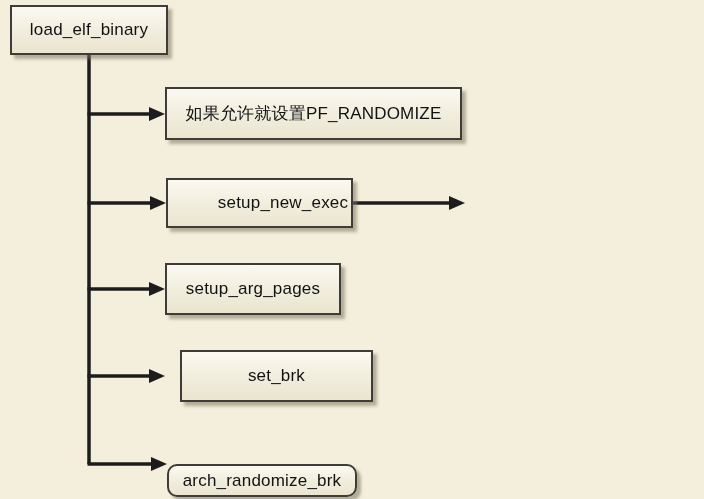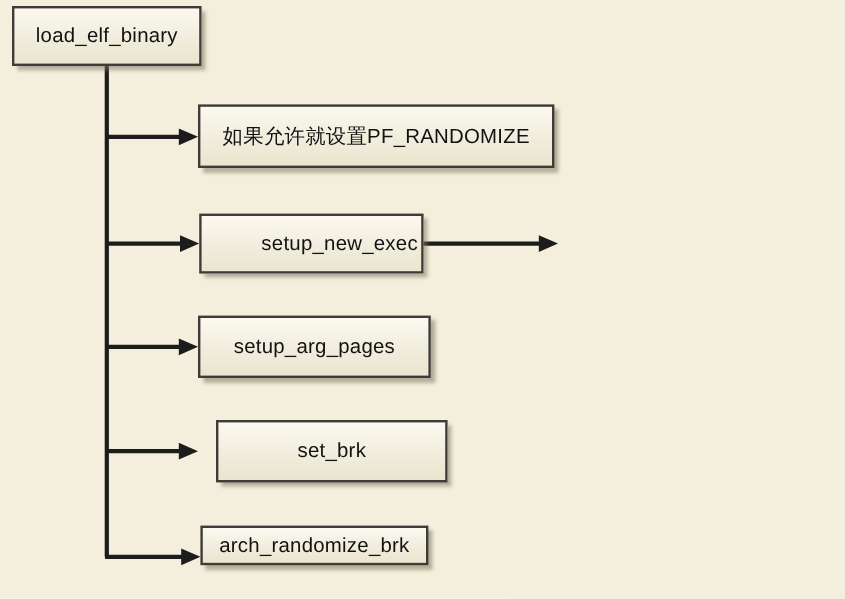--- a/index.html
+++ b/index.html
@@ -37,23 +37,23 @@
     font-size: 17px;
     color: #121212;
     letter-spacing: 0.2px;
     white-space: nowrap;
   }
   
   .node-load-elf-binary      { left: 10px;  top: 5px;   width: 158px; height: 50px; }
   .node-set-pf-randomize     { left: 165px; top: 87px;  width: 297px; height: 53px; }
   .node-setup-new-exec       { left: 166px; top: 178px; width: 187px; height: 50px; padding-left: 47px; }
   .node-arch-pick-mmap-layout{ left: 465px; top: 178px; width: 231px; height: 50px; }
-  .node-setup-arg-pages      { left: 165px; top: 263px; width: 194px; height: 52px; }
+  .node-setup-arg-pages      { left: 165px; top: 263px; width: 176px; height: 52px; }
   .node-set-brk              { left: 165px; top: 350px; width: 193px; height: 52px; margin-left: 15px; }
-  .node-arch-randomize-brk   { left: 167px; top: 438px; width: 190px; height: 33px; }
+  .node-arch-randomize-brk   { left: 167px; top: 464px; width: 190px; height: 33px; border-radius: 10px; }
 </style>
 </head>
 <body>
 
 <div class="canvas">
 
   <svg class="connector-layer" width="704" height="499" viewBox="0 0 704 499" xmlns="http://www.w3.org/2000/svg">
     <g stroke="#1c1c1c" stroke-width="3.5" fill="none">
       <line x1="89" y1="54" x2="89" y2="464"></line>
       <line x1="87.5" y1="114" x2="152" y2="114"></line>

